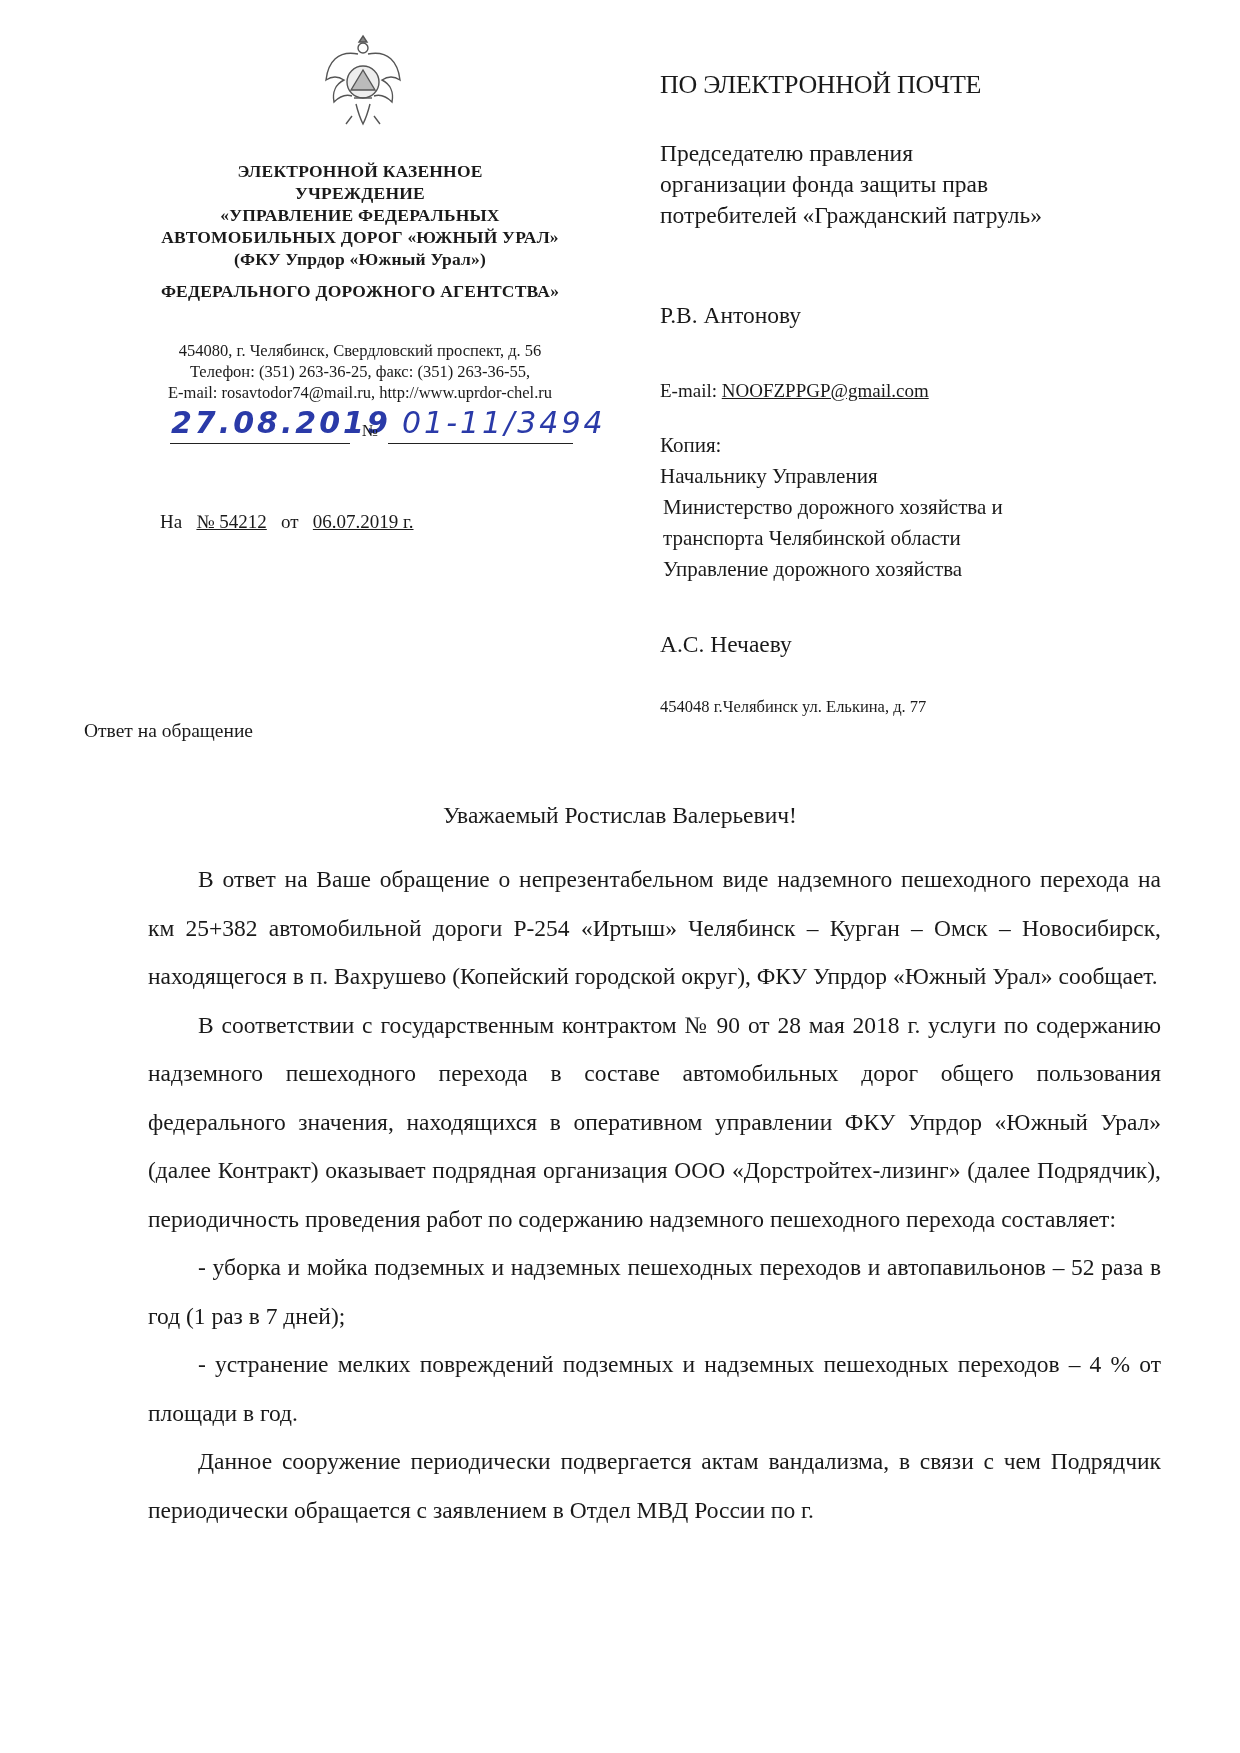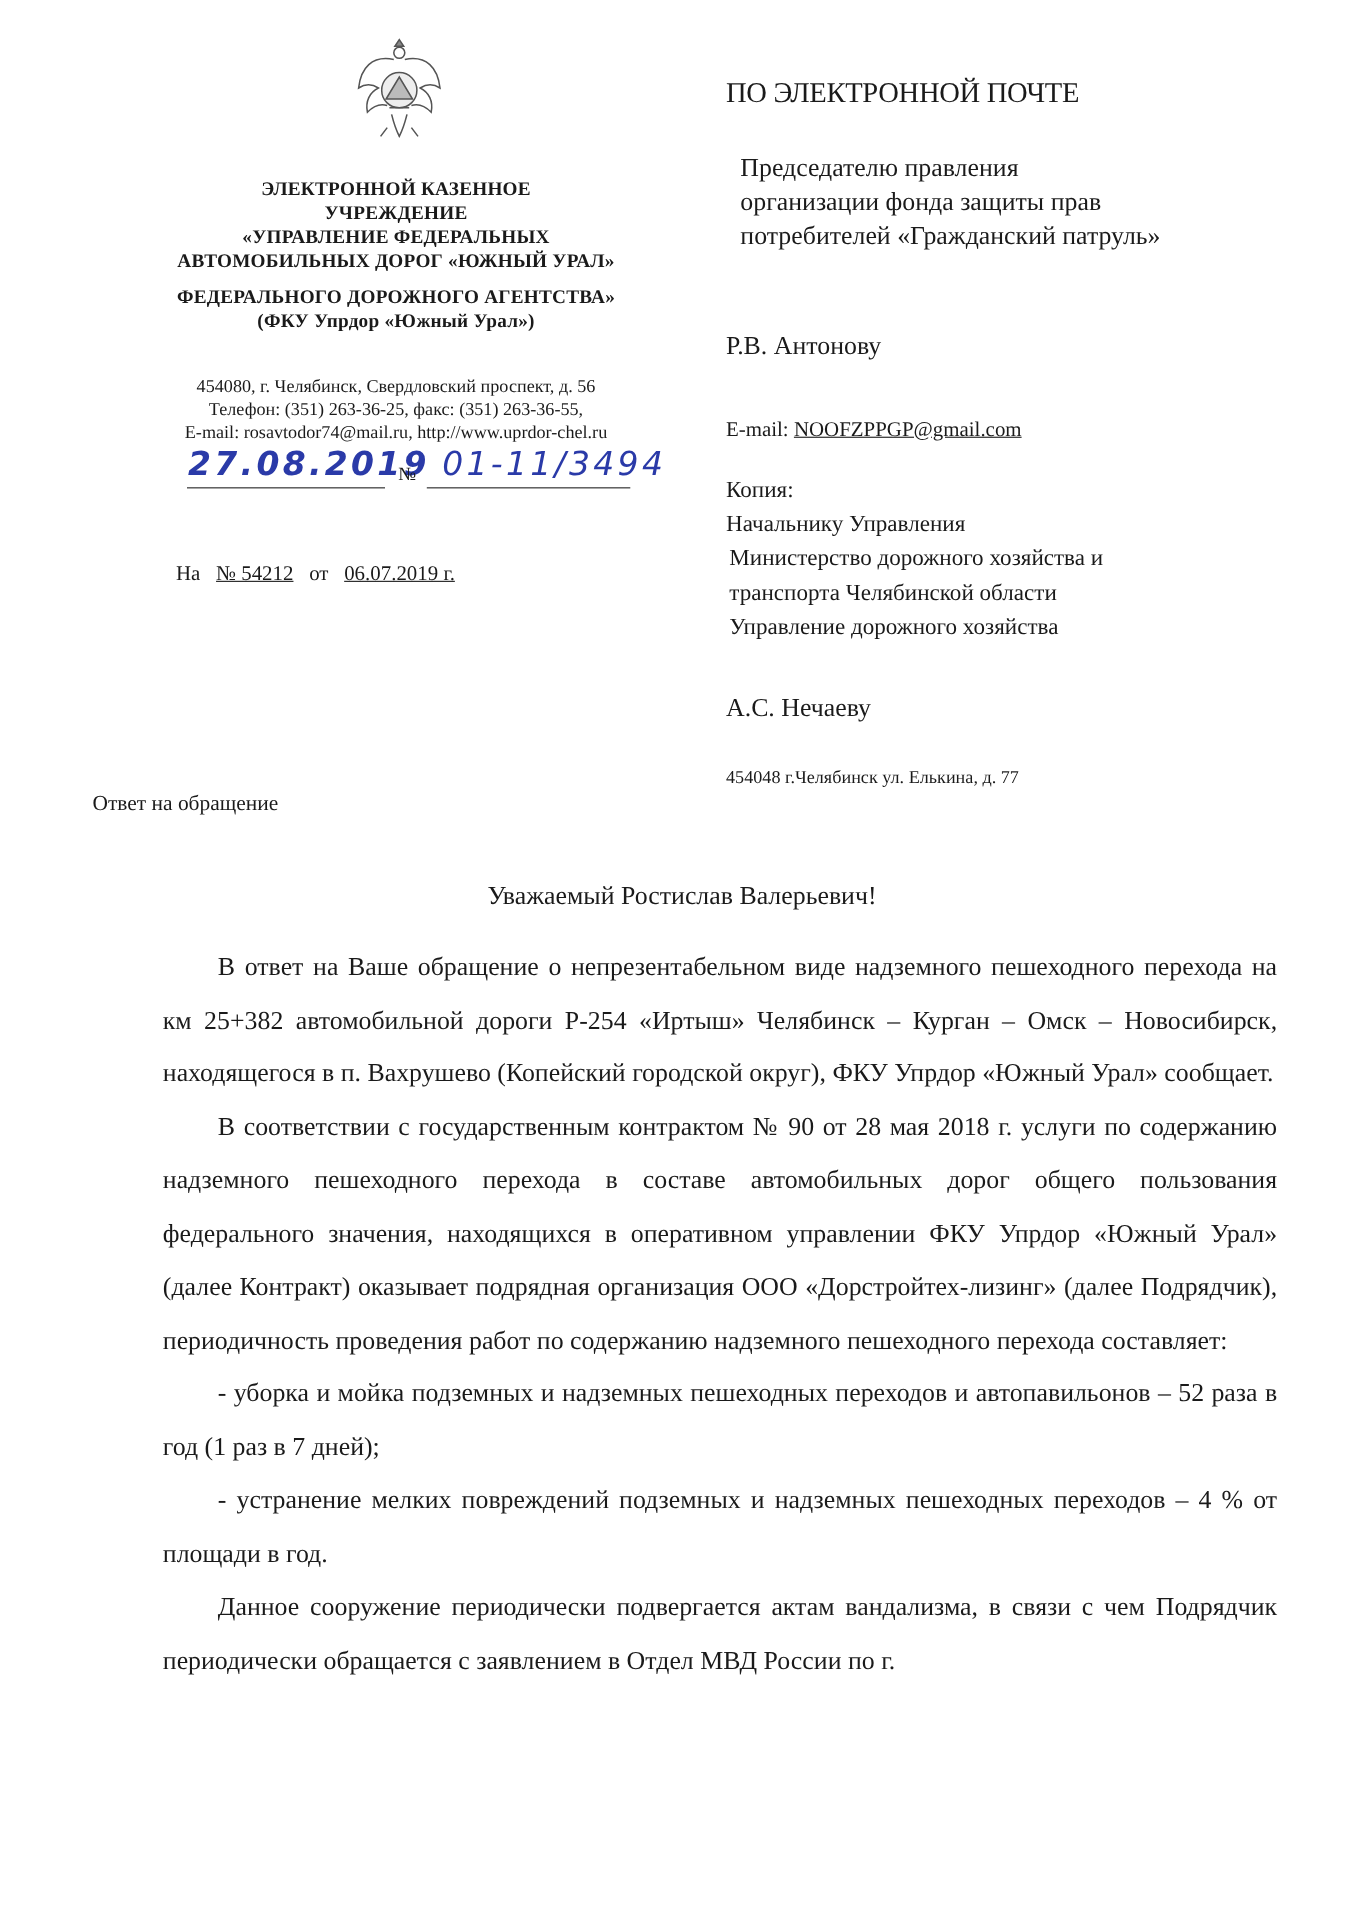--- a/index.html
+++ b/index.html
@@ -26,21 +26,21 @@
   .ul { position: absolute; border-bottom: 1.5px solid #222; top: 38px; height: 0; }
   .num-sign { position: absolute; left: 192px; top: 16px; font-size: 17px; }
 
   .onref { position: absolute; left: 160px; top: 470px; font-size: 19px; white-space: pre; margin-top: 41px; }
   .onref .u { text-decoration: underline; }
 
   
   .right { position: absolute; left: 660px; }
   .by-email { top: 70px; font-size: 26px; letter-spacing: -0.3px; }
   .addressee { top: 138px; font-size: 23.5px; line-height: 31px; }
-  .addressee span { display: block; margin-left: 13px; }
+  .addressee span { display: block; }
   .addr-name { top: 302px; font-size: 23.5px; }
   .addr-email { top: 380px; font-size: 19px; }
   .addr-email .link { text-decoration: underline; }
   .copy { top: 430px; font-size: 21px; line-height: 31px; }
   .copy span { display: block; }
   .copy .ind { padding-left: 3px; }
   .copy-name { top: 631px; font-size: 23.5px; }
   .copy-address { top: 697px; font-size: 16.5px; }
 
   .subject { position: absolute; left: 84px; top: 720px; font-size: 19.5px; }
@@ -68,22 +68,22 @@
       <path d="M38 72 C40 80 42 86 45 92 C48 86 50 80 52 72"></path>
       <path d="M34 84 l-6 8 M56 84 l6 8"></path>
     </g>
   </svg>
 
   <div class="org">
     <span class="l">ЭЛЕКТРОННОЙ КАЗЕННОЕ</span>
     <span class="l">УЧРЕЖДЕНИЕ</span>
     <span class="l">«УПРАВЛЕНИЕ ФЕДЕРАЛЬНЫХ</span>
     <span class="l">АВТОМОБИЛЬНЫХ ДОРОГ «ЮЖНЫЙ УРАЛ»</span>
+    <span class="l">(ФКУ Упрдор «Южный Урал»)</span>
     <span class="l gap">ФЕДЕРАЛЬНОГО ДОРОЖНОГО АГЕНТСТВА»</span>
-    <span class="l">(ФКУ Упрдор «Южный Урал»)</span>
   </div>
 
   <div class="contacts">
     <span>454080, г. Челябинск, Свердловский проспект, д. 56</span>
     <span>Телефон: (351) 263-36-25, факс: (351) 263-36-55,</span>
     <span>E-mail: rosavtodor74@mail.ru, http://www.uprdor-chel.ru</span>
   </div>
 
   <div class="regline">
     <div class="ul" style="left:0;width:180px;"></div>

